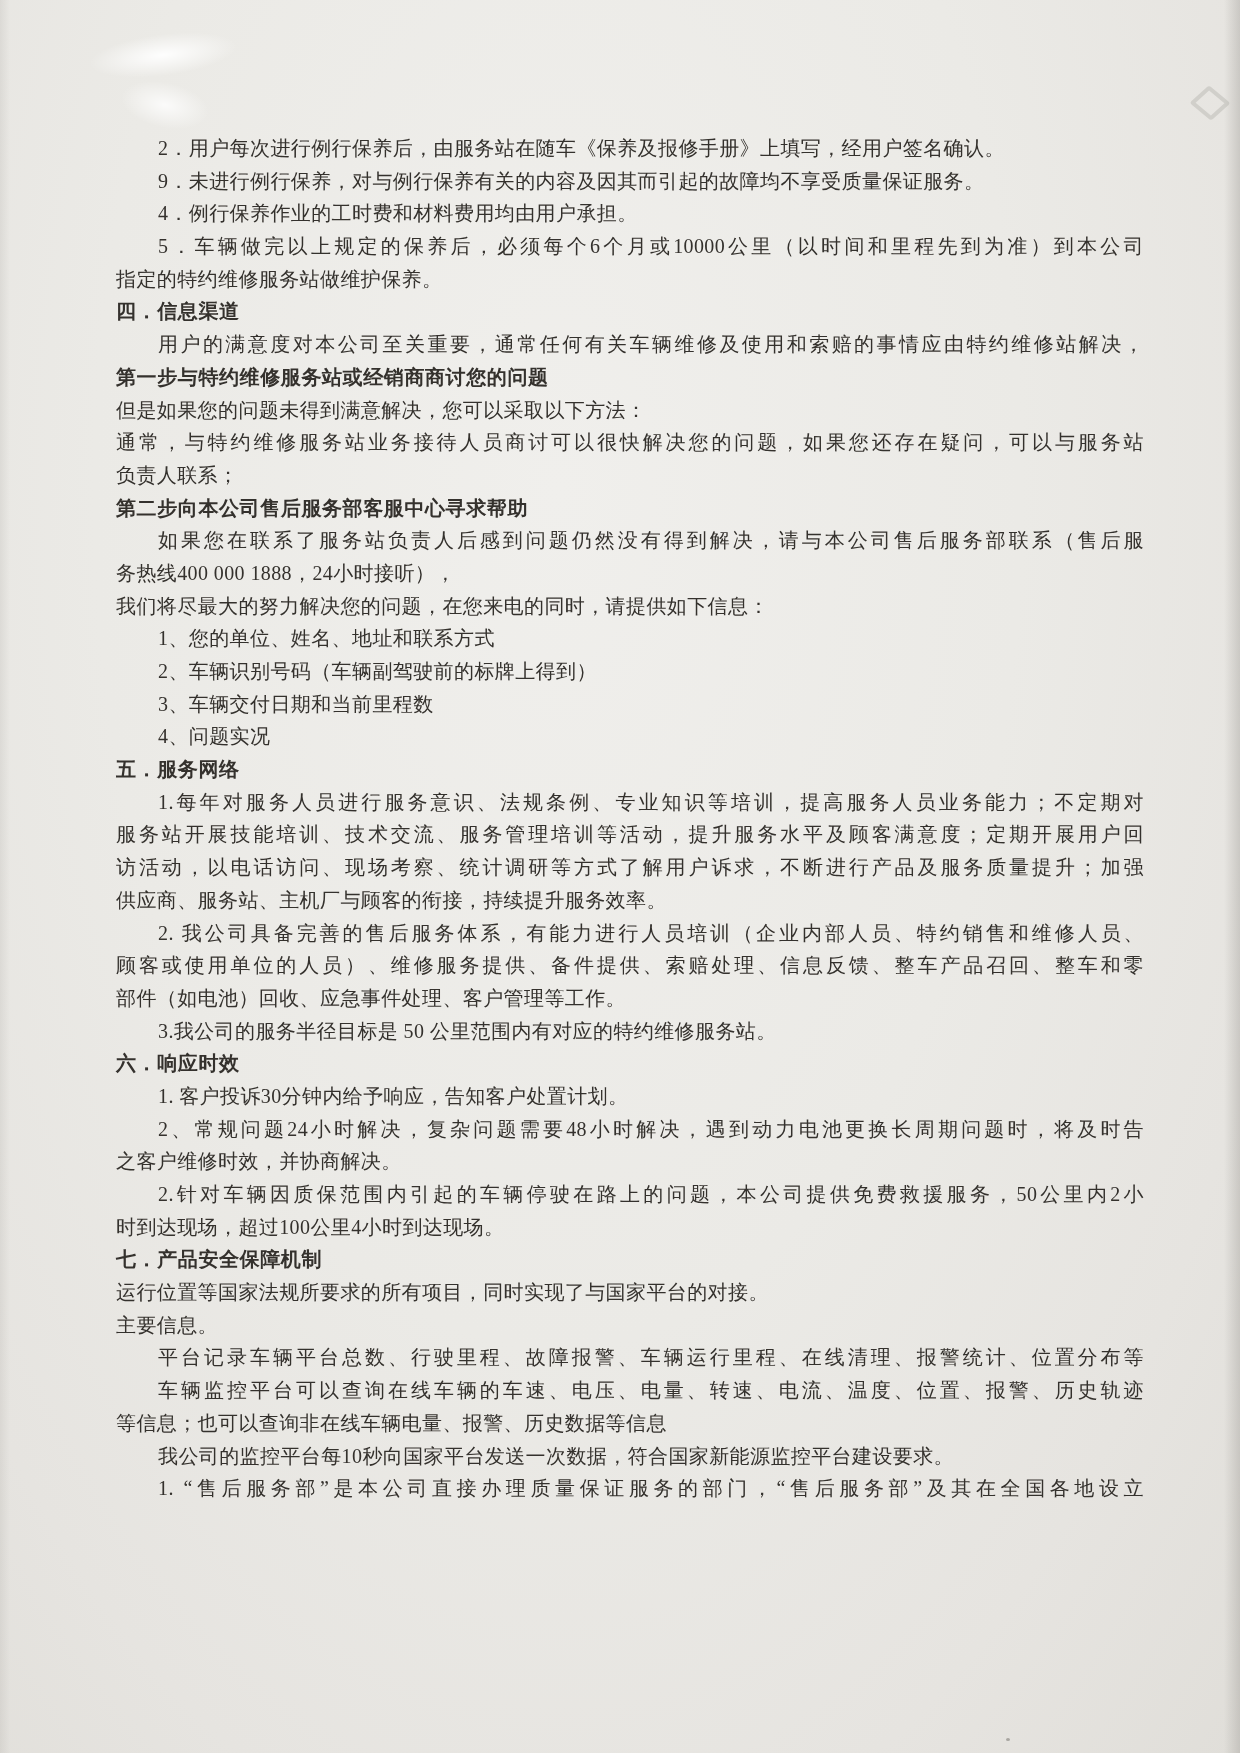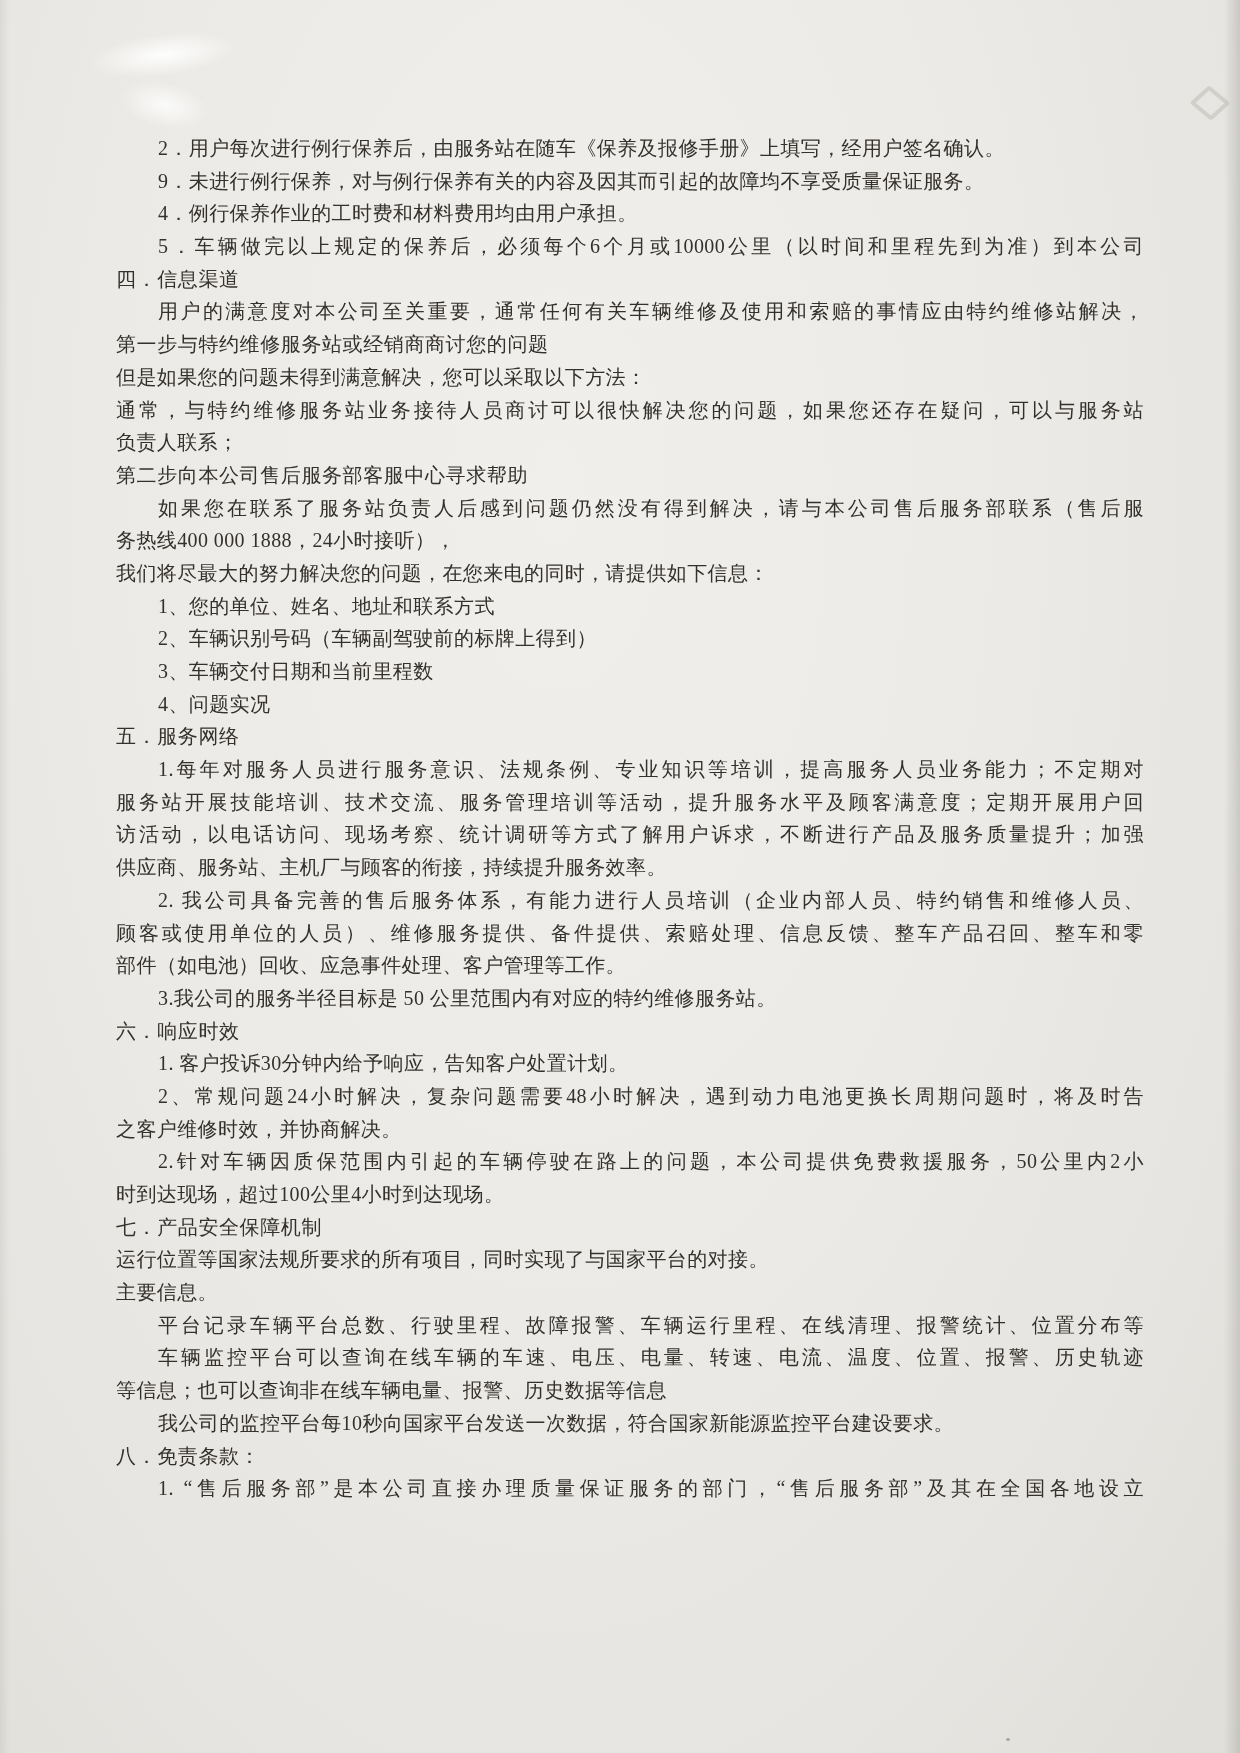--- a/index.html
+++ b/index.html
@@ -65,40 +65,41 @@
     color: #34312d;
     font-size: 20px;
     line-height: 32.7px;
     letter-spacing: 0.4px;
   }
   .line {
     white-space: nowrap;
     height: 32.7px;
   }
   .line.indent { padding-left: 42px; }
-  .line.bold { font-weight: normal; letter-spacing: 0.6px; }
+  .line.bold { font-weight: bold; letter-spacing: 0.6px; }
   .line.full {
     white-space: normal;
     text-align: justify;
     text-align-last: justify;
   }
 </style>
 </head>
 <body>
 
 <div class="page">
   <div class="artifact crease-1"></div>
   <div class="artifact crease-2"></div>
   <div class="artifact diamond-mark"></div>
   <div class="artifact speck"></div>
   <div class="doc" style="color: rgb(52, 49, 45);">
       <div class="line indent">2．用户每次进行例行保养后，由服务站在随车《保养及报修手册》上填写，经用户签名确认。</div>
       <div class="line indent">9．未进行例行保养，对与例行保养有关的内容及因其而引起的故障均不享受质量保证服务。</div>
       <div class="line indent">4．例行保养作业的工时费和材料费用均由用户承担。</div>
       <div class="line indent full">5．车辆做完以上规定的保养后，必须每个6个月或10000公里（以时间和里程先到为准）到本公司</div>
+      <div class="line">指定的特约维修服务站做维护保养。</div>
       <div class="line bold">四．信息渠道</div>
       <div class="line indent full">用户的满意度对本公司至关重要，通常任何有关车辆维修及使用和索赔的事情应由特约维修站解决，</div>
       <div class="line bold">第一步与特约维修服务站或经销商商讨您的问题</div>
       <div class="line">但是如果您的问题未得到满意解决，您可以采取以下方法：</div>
       <div class="line full">通常，与特约维修服务站业务接待人员商讨可以很快解决您的问题，如果您还存在疑问，可以与服务站</div>
       <div class="line">负责人联系；</div>
       <div class="line bold">第二步向本公司售后服务部客服中心寻求帮助</div>
       <div class="line indent full">如果您在联系了服务站负责人后感到问题仍然没有得到解决，请与本公司售后服务部联系（售后服</div>
       <div class="line">务热线400 000 1888，24小时接听），</div>
       <div class="line">我们将尽最大的努力解决您的问题，在您来电的同时，请提供如下信息：</div>
@@ -121,16 +122,15 @@
       <div class="line">之客户维修时效，并协商解决。</div>
       <div class="line indent full">2.针对车辆因质保范围内引起的车辆停驶在路上的问题，本公司提供免费救援服务，50公里内2小</div>
       <div class="line">时到达现场，超过100公里4小时到达现场。</div>
       <div class="line bold">七．产品安全保障机制</div>
       <div class="line">运行位置等国家法规所要求的所有项目，同时实现了与国家平台的对接。</div>
       <div class="line">主要信息。</div>
       <div class="line indent full">平台记录车辆平台总数、行驶里程、故障报警、车辆运行里程、在线清理、报警统计、位置分布等</div>
       <div class="line indent full">车辆监控平台可以查询在线车辆的车速、电压、电量、转速、电流、温度、位置、报警、历史轨迹</div>
       <div class="line">等信息；也可以查询非在线车辆电量、报警、历史数据等信息</div>
       <div class="line indent">我公司的监控平台每10秒向国家平台发送一次数据，符合国家新能源监控平台建设要求。</div>
-      <div class="line bold">八．免责条款：</div>
       <div class="line indent full">1. “售后服务部”是本公司直接办理质量保证服务的部门，“售后服务部”及其在全国各地设立</div>
     </div>
 </div>
 
 </body></html>

